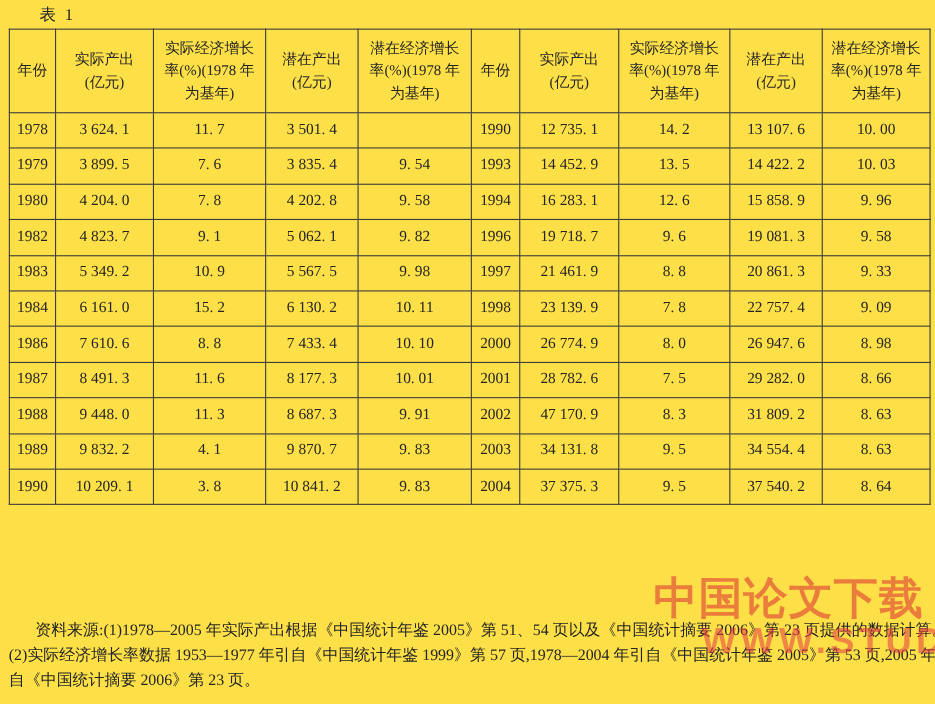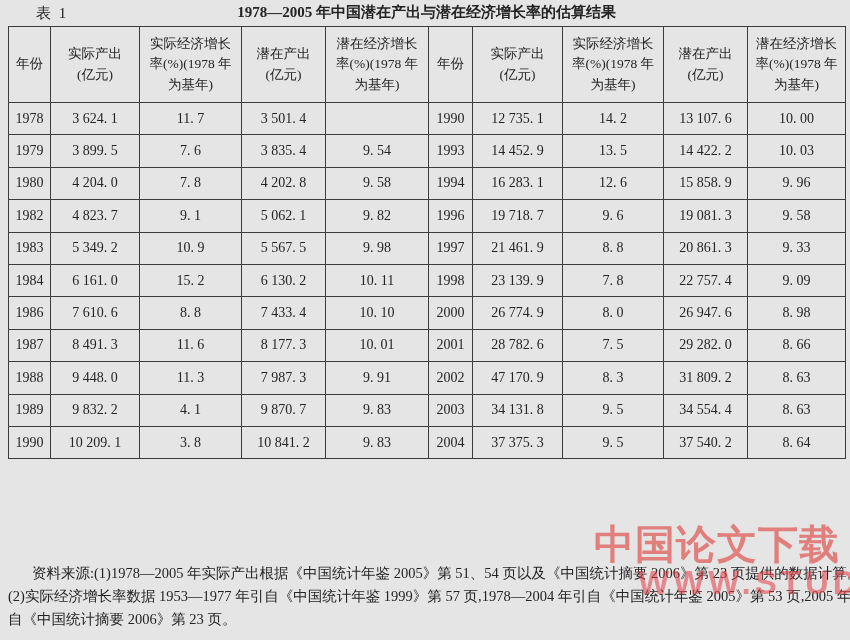--- a/index.html
+++ b/index.html
@@ -1,20 +1,20 @@
 <!DOCTYPE html>
 <html><head>
 <meta charset="utf-8">
 <style>
   html, body { margin: 0; padding: 0; }
   .page {
     position: relative;
     width: 850px;
     height: 640px;
-    background: #e5e5e5;
+    background: #fde047;
     overflow: hidden;
     font-family: "Liberation Serif", "DejaVu Serif", serif;
     color: #242424;
   }
   .caption {
     position: absolute;
     top: 3px; left: 8px; width: 837px; height: 22px;
     font-size: 15px;
   }
   .caption-label {
@@ -72,21 +72,20 @@
   .watermark .wm1 { display: block; font-size: 40px; line-height: 1.05; letter-spacing: 1px; }
   .watermark .wm2 { display: block; font-size: 33px; line-height: 1.05; letter-spacing: 4px; margin-top: 1px; margin-left: 44px; color: rgba(230, 60, 70, 0.55); }
 </style>
 </head>
 <body>
 
 <div class="page">
 
   <div class="caption">
     <span class="caption-label">表 1</span>
-    <span class="caption-title">1978—2005 年中国潜在产出与潜在经济增长率的估算结果</span>
   </div>
 
   <table class="datatable">
     <colgroup>
         <col style="width: 42px;">
         <col style="width: 89px;">
         <col style="width: 102px;">
         <col style="width: 84px;">
         <col style="width: 103px;">
         <col style="width: 44px;">
@@ -215,21 +214,21 @@
           <td>2001</td>
           <td>28 782. 6</td>
           <td>7. 5</td>
           <td>29 282. 0</td>
           <td>8. 66</td>
         </tr>
         <tr>
           <td>1988</td>
           <td>9 448. 0</td>
           <td>11. 3</td>
-          <td>7 987. 3</td>
+          <td>8 687. 3</td>
           <td>9. 91</td>
           <td>2002</td>
           <td>47 170. 9</td>
           <td>8. 3</td>
           <td>31 809. 2</td>
           <td>8. 63</td>
         </tr>
         <tr>
           <td>1989</td>
           <td>9 832. 2</td>

